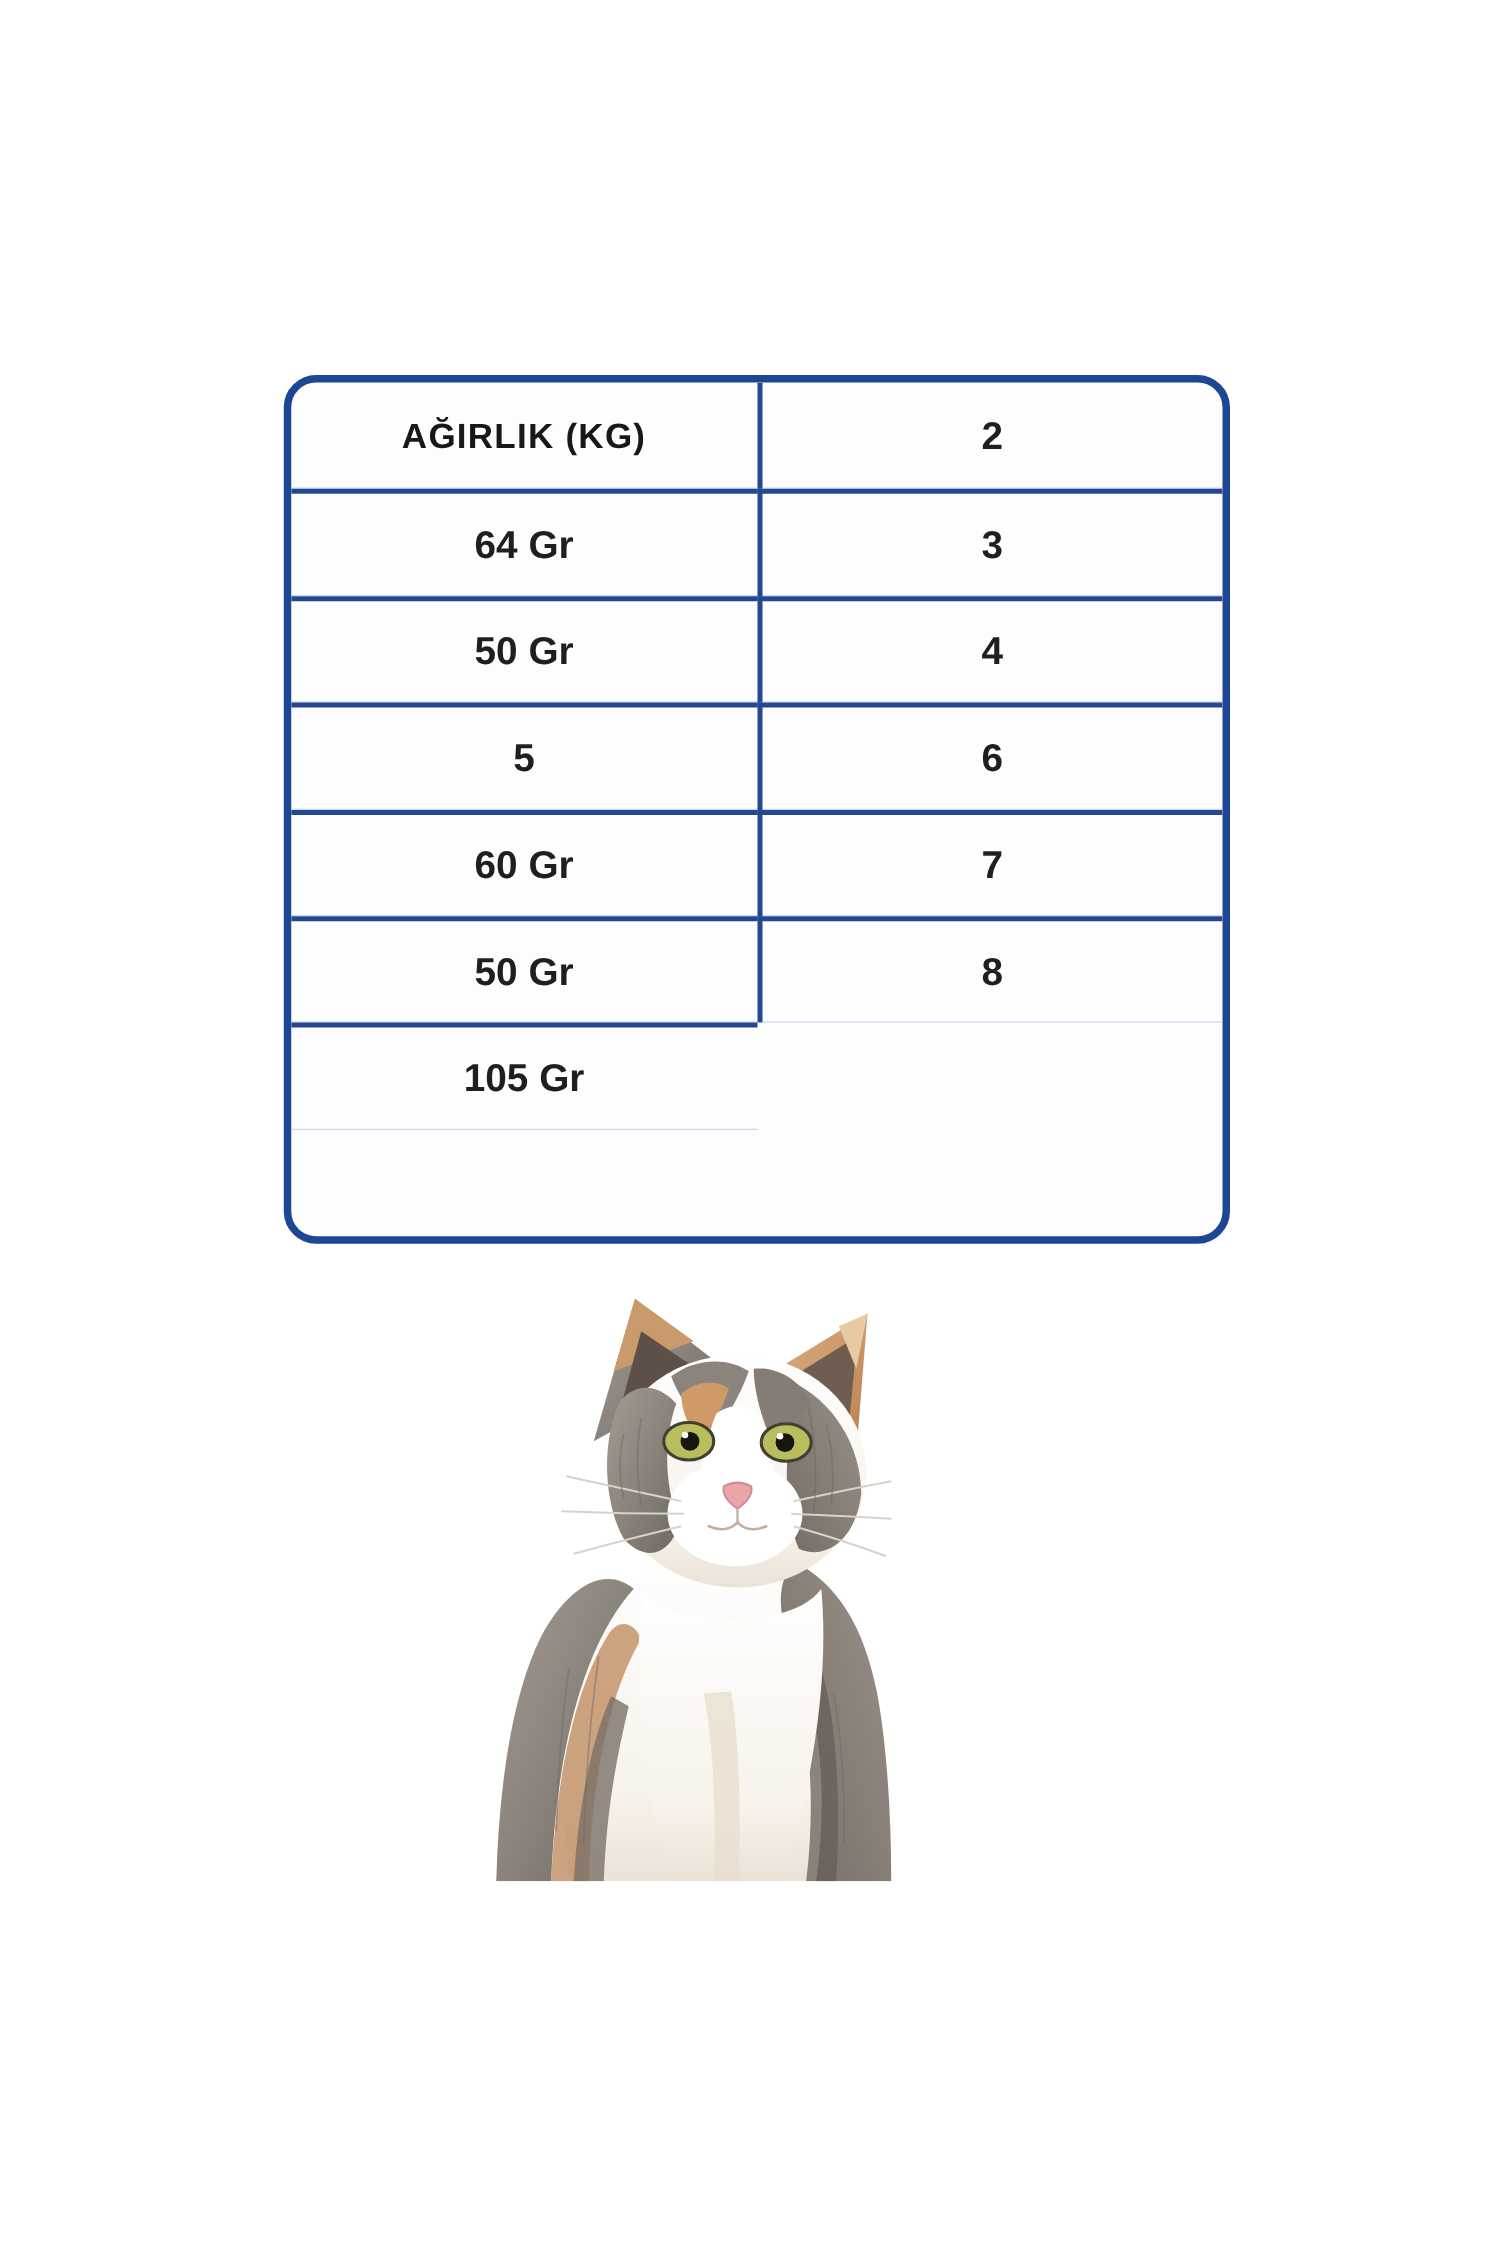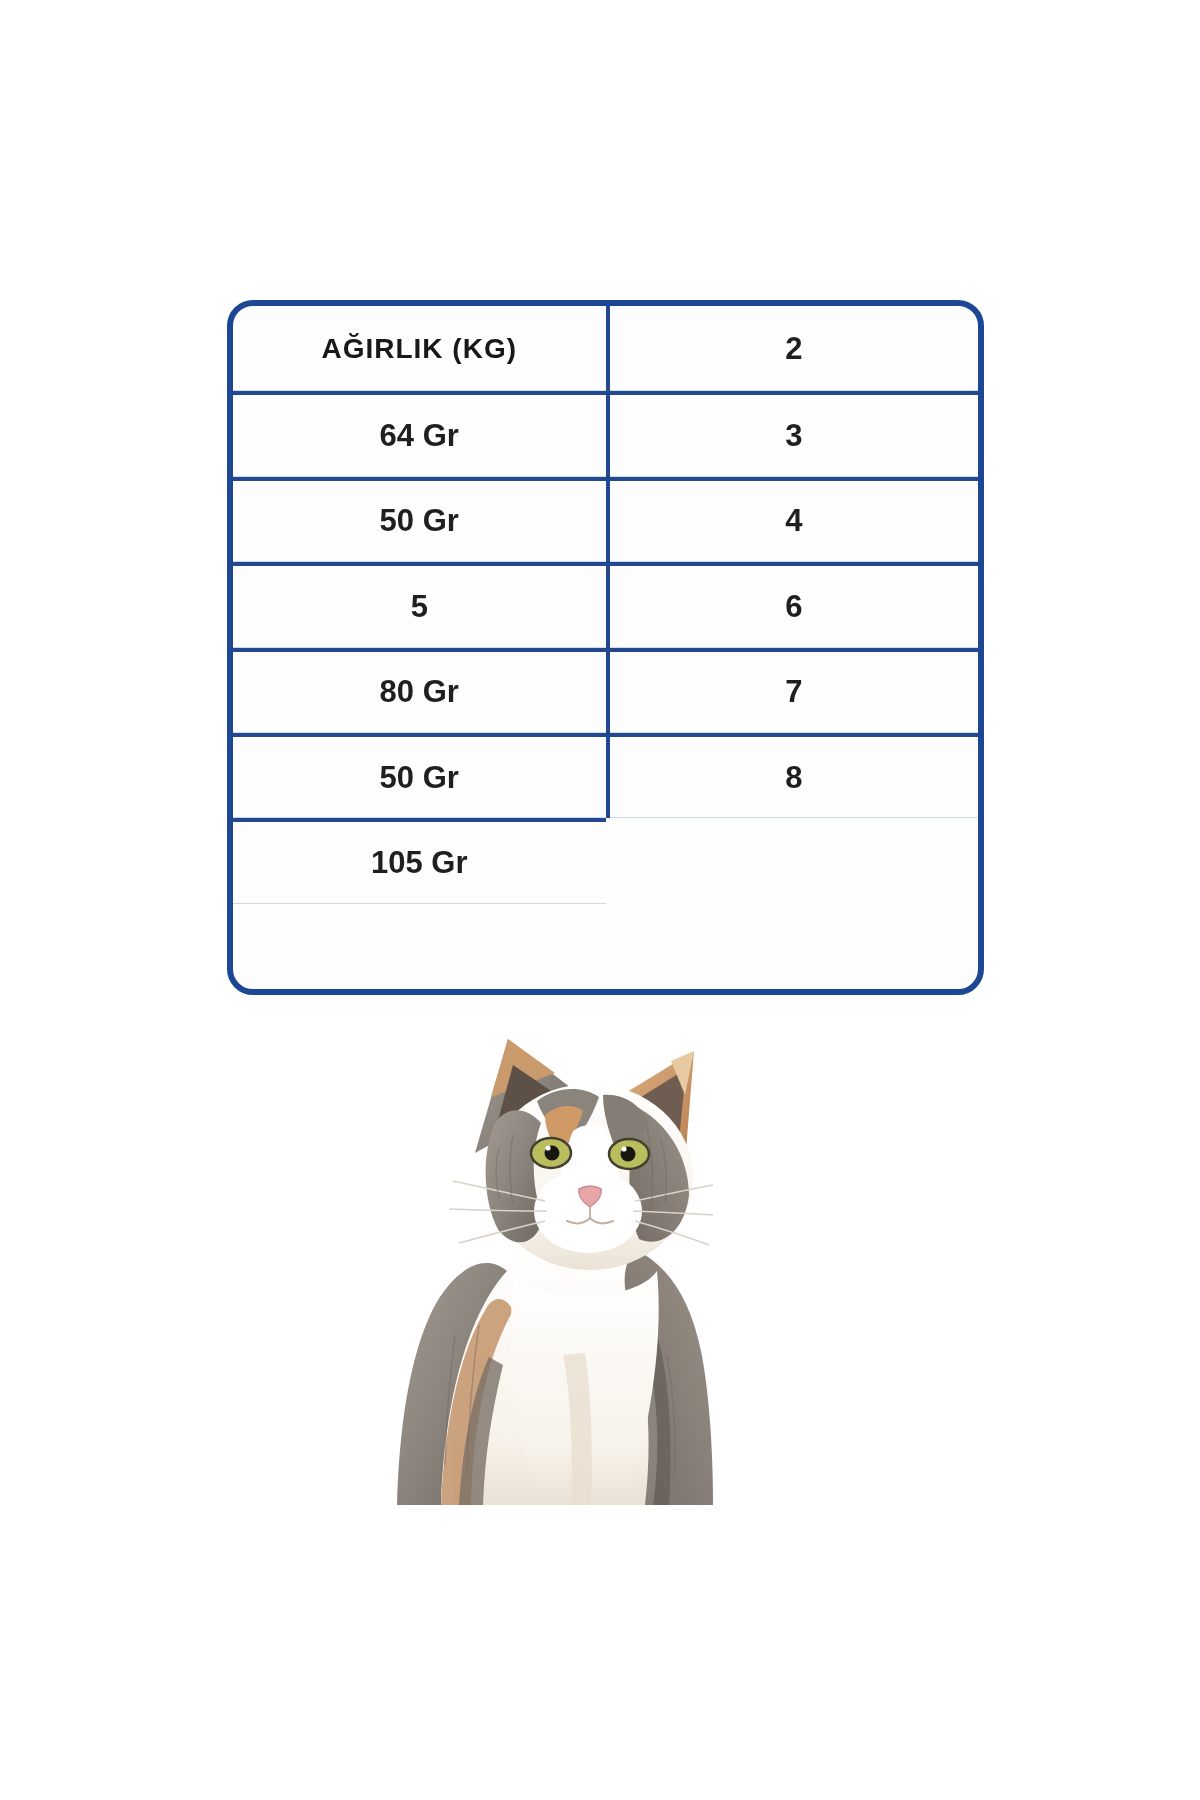--- a/index.html
+++ b/index.html
@@ -73,21 +73,21 @@
   <div class="feeding-table">
     <div class="cell header-cell">AĞIRLIK (KG)</div>
 
   <div class="cell">2</div>
       <div class="cell">64 Gr</div>
       <div class="cell">3</div>
       <div class="cell">50 Gr</div>
       <div class="cell">4</div>
       <div class="cell">5</div>
       <div class="cell">6</div>
-      <div class="cell">80 Gr</div>
+      <div class="cell">60 Gr</div>
       <div class="cell">7</div>
       <div class="cell">50 Gr</div>
       <div class="cell">8</div>
       <div class="cell">105 Gr</div>
     </div>
 
   <svg class="cat-photo" viewBox="0 0 320 470" xmlns="http://www.w3.org/2000/svg" role="img" aria-label="calico cat sitting facing forward">
     <defs>
       <linearGradient id="greyFur" x1="0" y1="0" x2="1" y2="1">
         <stop offset="0" stop-color="#a39b92"></stop>

